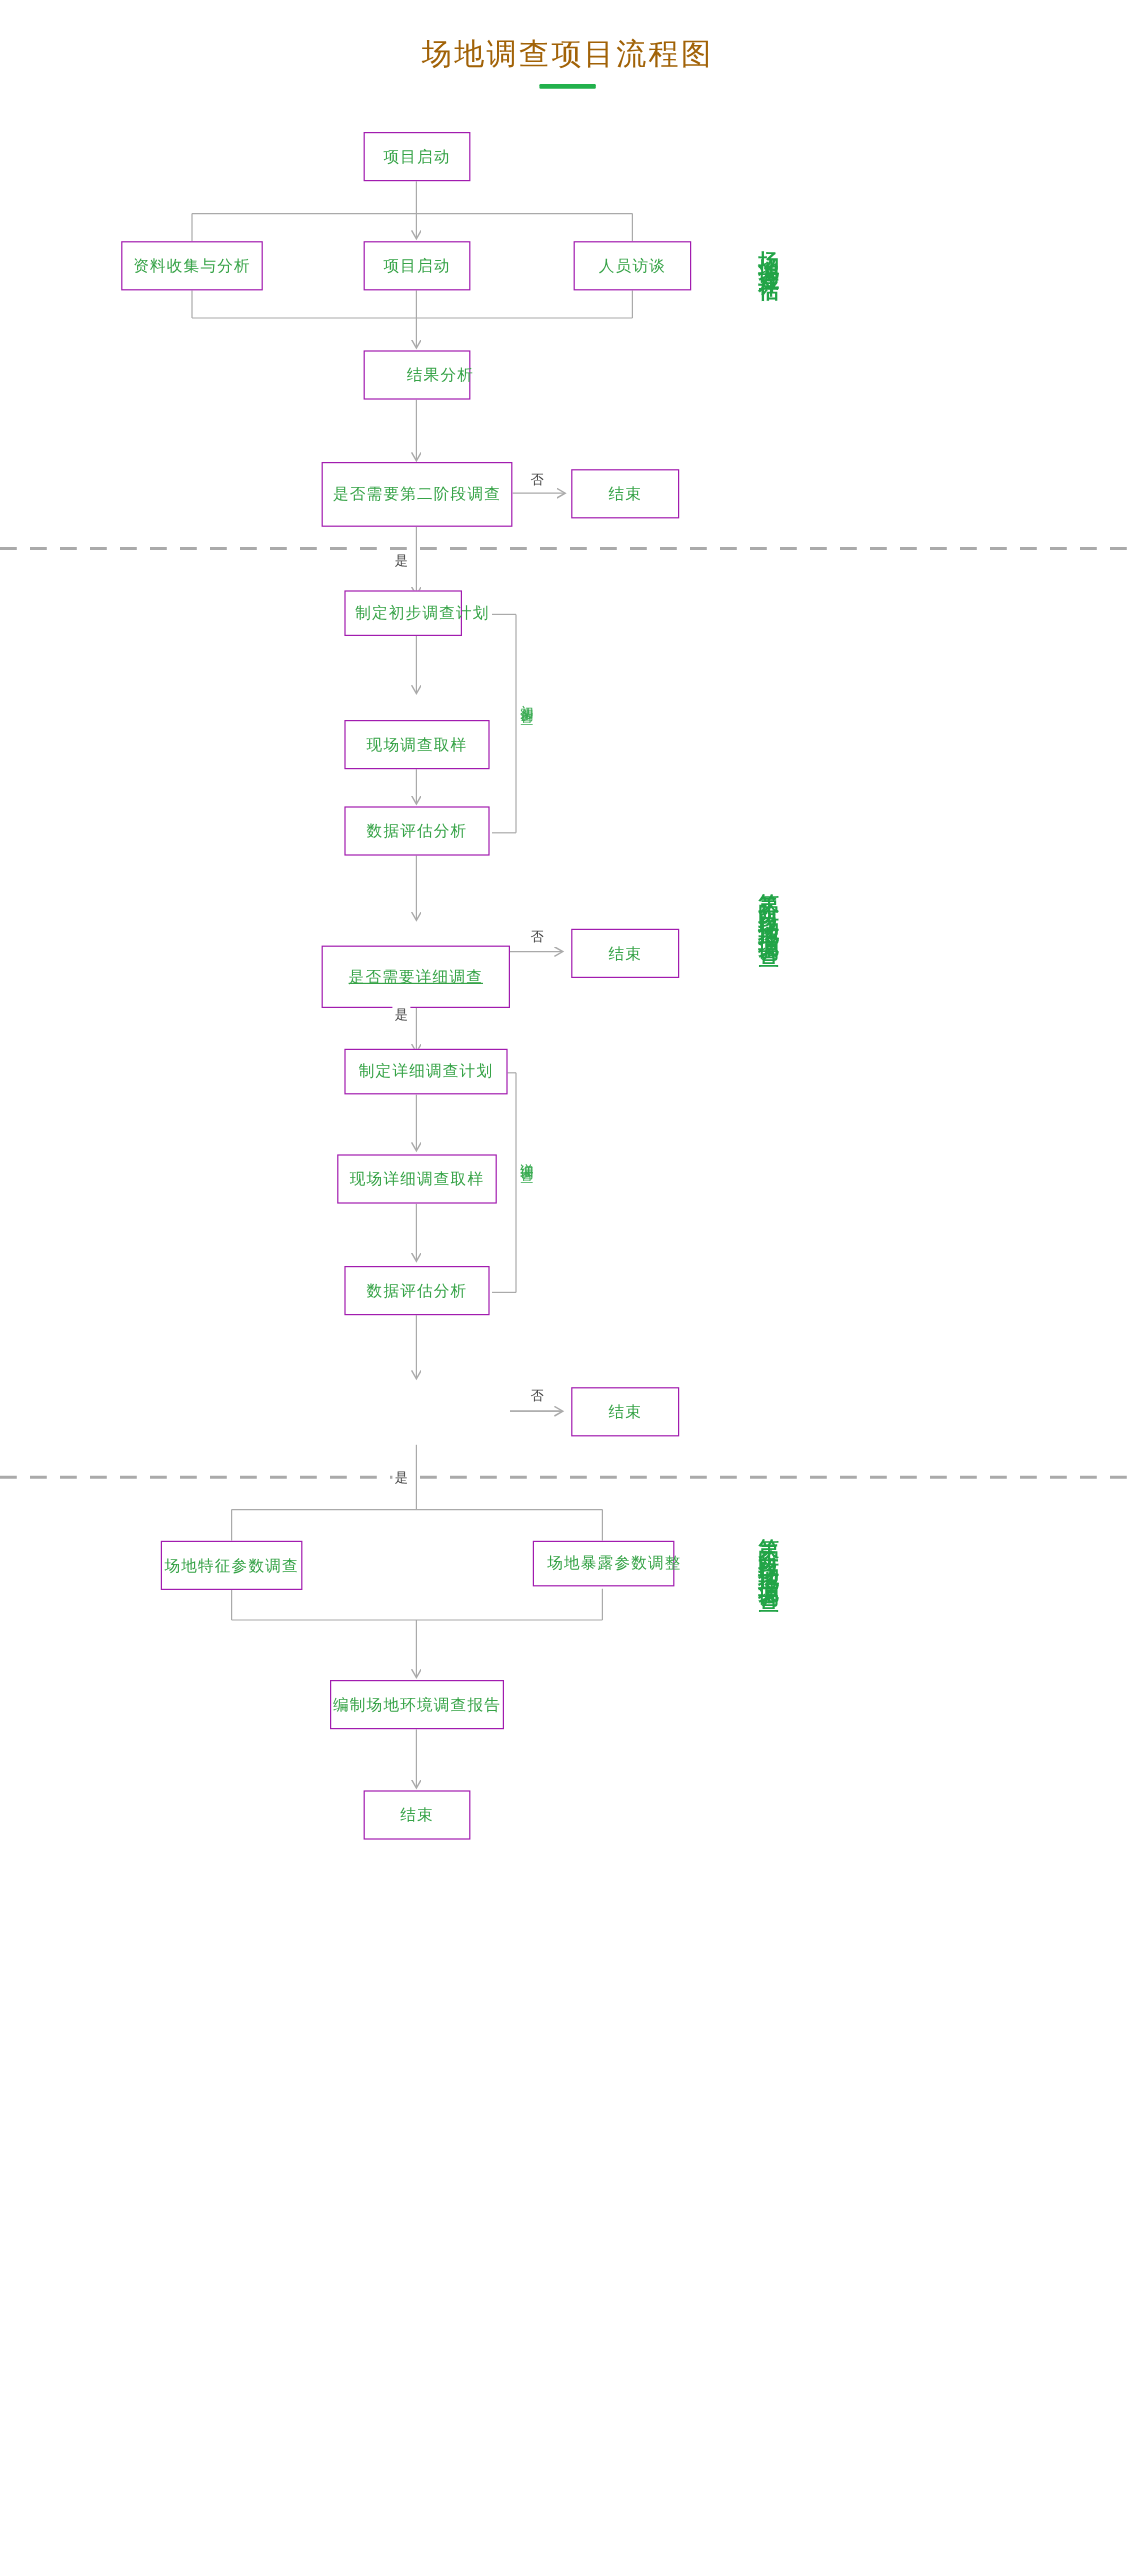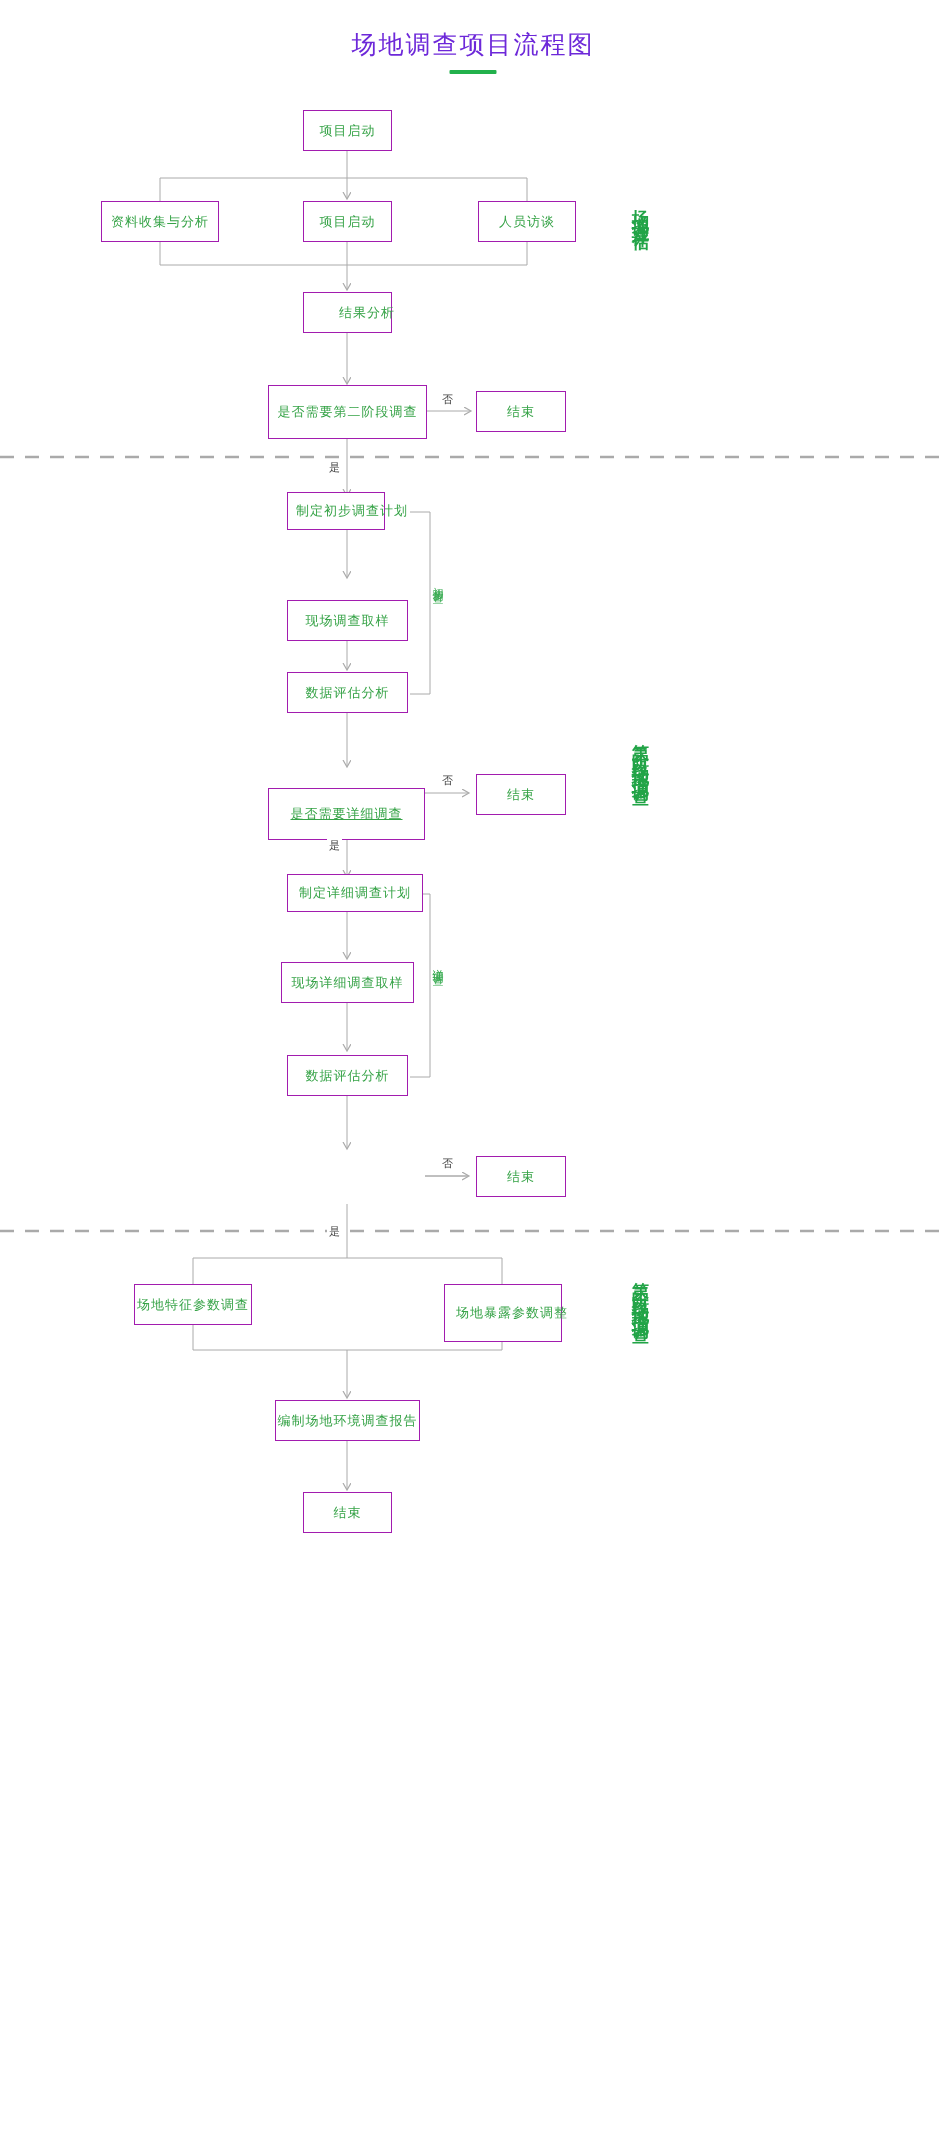--- a/index.html
+++ b/index.html
@@ -6,21 +6,21 @@
   body{
     width:946px;height:2129px;background:#ffffff;
     font-family:"Liberation Sans","DejaVu Sans",sans-serif;
     position:relative;overflow:hidden;
   }
   #canvas{position:absolute;left:0;top:0;width:946px;height:2129px;}
   svg.lines{position:absolute;left:0;top:0;width:946px;height:2129px;pointer-events:none;}
 
   .title{
     position:absolute;left:0;top:28px;width:946px;text-align:center;
-    font-size:25px;color:#6d28d9;letter-spacing:2px;font-weight:400;
+    font-size:25px;color:#a16207;letter-spacing:2px;font-weight:400;
   }
   .title-rule{
     position:absolute;left:50%;top:70px;transform:translateX(-50%);
     width:47px;height:4px;background:#22b14c;border-radius:1px;
   }
 
   .node{
     position:absolute;box-sizing:border-box;
     border:1px solid #a21caf;background:#ffffff;
     display:flex;align-items:center;justify-content:center;
@@ -168,21 +168,21 @@
   <div class="node" style="left:476px;top:1156px;width:90px;height:41px;">结束</div>
 
   <div class="edge-label" style="left:440px;top:1156px;">否</div>
 
   <div class="edge-label" style="left:327px;top:1224px;">是</div>
 
   <div class="section-label" style="left:632px;top:730px;">第二阶段场地环境调查</div>
 
   <div class="node" style="left:134px;top:1284px;width:118px;height:41px;">场地特征参数调查</div>
 
-  <div class="node" style="left:444px;top:1284px;width:118px;height:58px;padding-left:18px;">场地暴露参数调整</div>
+  <div class="node" style="left:444px;top:1284px;width:118px;height:38px;padding-left:18px;">场地暴露参数调整</div>
 
   <div class="node" style="left:275px;top:1400px;width:145px;height:41px;">编制场地环境调查报告</div>
 
   <div class="node" style="left:303px;top:1492px;width:89px;height:41px;">结束</div>
 
   <div class="section-label" style="left:632px;top:1268px;">第三阶段场地环境调查</div>
 
 </div>
 
 </body></html>

